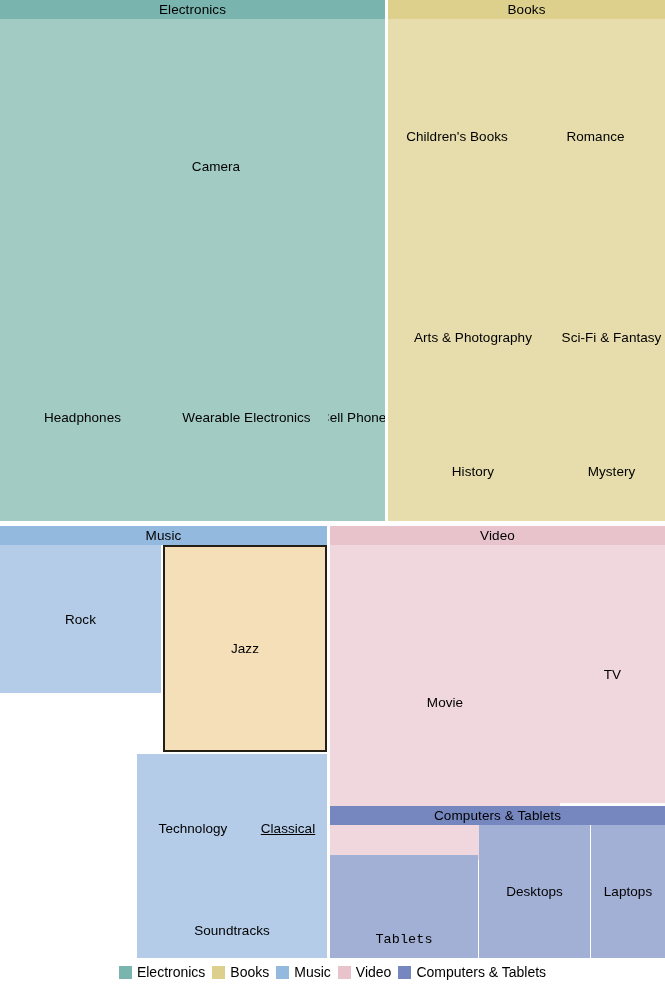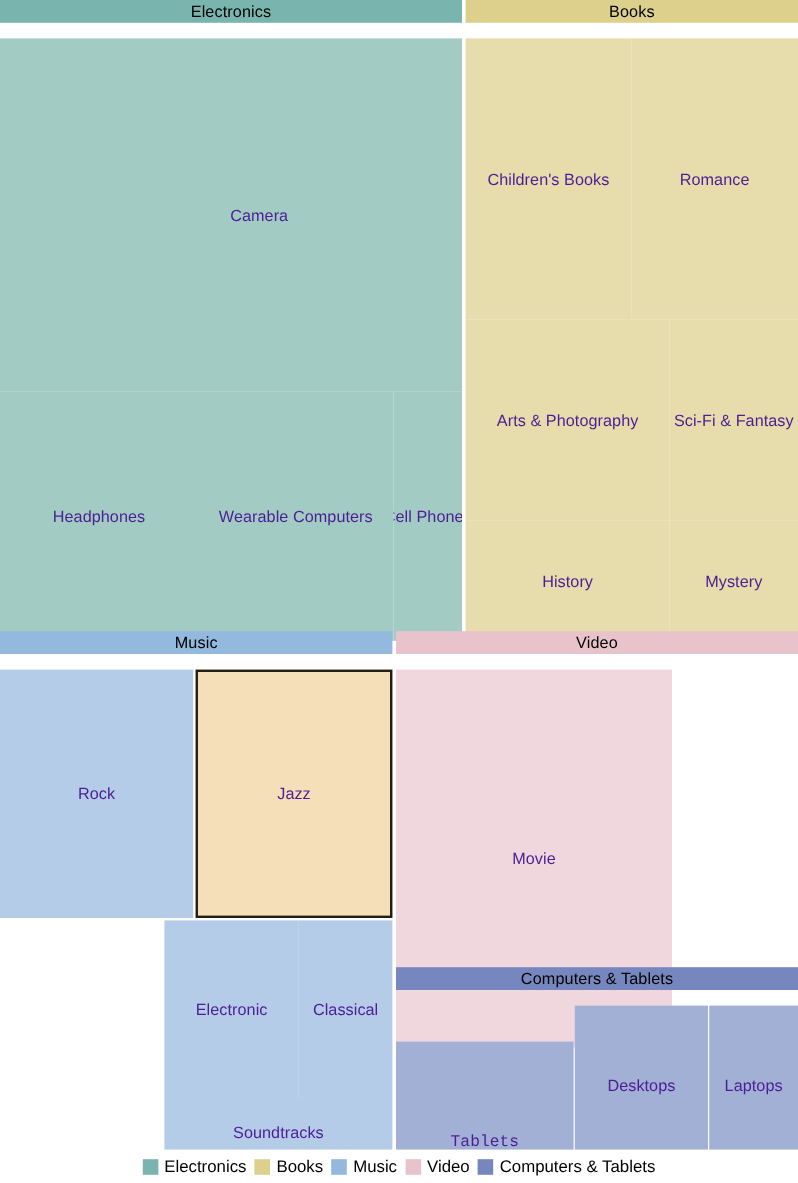--- a/index.html
+++ b/index.html
@@ -44,25 +44,24 @@
     overflow: hidden;
     white-space: nowrap;
   }
   .cell {
     position: absolute;
     box-sizing: border-box;
     display: flex;
     align-items: center;
     justify-content: center;
     font-size: 13.5px;
-    color: #4c1d95;
+    color: #000000;
     overflow: hidden;
     white-space: nowrap;
     letter-spacing: 0.05px;
-    margin-top: 13px;
   }
   .cell.selected {
     border: 2px solid #737373;
     z-index: 5;
   }
 
   
   #legend {
     position: absolute;
     left: 0;
@@ -96,43 +95,44 @@
 <body>
 
 <div id="treemap-page">
 
   <div id="treemap-canvas">
       <div class="group" style="left: 0px; top: 0px; width: 385px; height: 521px;">
         <div class="group-header" style="background: rgb(121, 181, 174);">Electronics</div>
       </div>
       <div class="cell" style="left: 0px; top: 19px; width: 385px; height: 294px; background: rgb(162, 203, 196); padding-left: 47px;">Camera</div>
       <div class="cell" style="left: 0px; top: 313px; width: 165px; height: 208px; background: rgb(162, 203, 196);">Headphones</div>
-      <div class="cell" style="left: 165px; top: 313px; width: 163px; height: 208px; background: rgb(162, 203, 196);">Wearable Computers</div>
+      <div class="cell" style="left: 165px; top: 313px; width: 163px; height: 208px; background: rgb(162, 203, 196);">Wearable Electronics</div>
       <div class="cell" style="left: 328px; top: 313px; width: 57px; height: 208px; background: rgb(162, 203, 196);">Cell Phones</div>
       <div class="group" style="left: 388px; top: 0px; width: 277px; height: 521px;">
         <div class="group-header" style="background: rgb(221, 208, 141);">Books</div>
       </div>
       <div class="cell" style="left: 388px; top: 19px; width: 138px; height: 234px; background: rgb(231, 220, 171);">Children's Books</div>
       <div class="cell" style="left: 526px; top: 19px; width: 139px; height: 234px; background: rgb(231, 220, 171);">Romance</div>
       <div class="cell" style="left: 388px; top: 253px; width: 170px; height: 168px; background: rgb(231, 220, 171);">Arts &amp; Photography</div>
       <div class="cell" style="left: 558px; top: 253px; width: 107px; height: 168px; background: rgb(231, 220, 171);">Sci-Fi &amp; Fantasy</div>
       <div class="cell" style="left: 388px; top: 421px; width: 170px; height: 100px; background: rgb(231, 220, 171);">History</div>
       <div class="cell" style="left: 558px; top: 421px; width: 107px; height: 100px; background: rgb(231, 220, 171);">Mystery</div>
       <div class="group" style="left: 0px; top: 526px; width: 327px; height: 432px;">
         <div class="group-header" style="background: rgb(147, 185, 222);">Music</div>
       </div>
-      <div class="cell" style="left: 0px; top: 545px; width: 161px; height: 207px; background: rgb(180, 204, 232);">Rock</div>
+      <div class="cell" style="left: 0px; top: 545px; width: 161px; height: 148px; background: rgb(180, 204, 232);">Rock</div>
       <div class="cell selected" style="left: 163px; top: 545px; width: 164px; height: 207px; background: rgb(245, 223, 184); border-color: rgb(35, 31, 22);">Jazz</div>
-      <div class="cell" style="left: 137px; top: 754px; width: 112px; height: 148px; background: rgb(180, 204, 232);">Electronic</div>
-      <div class="cell" style="left: 249px; top: 754px; width: 78px; height: 148px; background: rgb(180, 204, 232);">Classical</div>
+      <div class="cell" style="left: 137px; top: 754px; width: 112px; height: 148px; background: rgb(180, 204, 232);">Technology</div>
+      <div class="cell" style="left: 249px; top: 754px; width: 78px; height: 148px; background: rgb(180, 204, 232); text-decoration: underline;">Classical</div>
       <div class="cell" style="left: 137px; top: 902px; width: 190px; height: 56px; background: rgb(180, 204, 232);">Soundtracks</div>
       <div class="group" style="left: 330px; top: 526px; width: 335px; height: 277px;">
         <div class="group-header" style="background: rgb(233, 195, 204);">Video</div>
       </div>
       <div class="cell" style="left: 330px; top: 545px; width: 230px; height: 315px; background: rgb(240, 215, 221);">Movie</div>
+      <div class="cell" style="left: 560px; top: 545px; width: 105px; height: 258px; background: rgb(240, 215, 221);">TV</div>
       <div class="group" style="left: 330px; top: 806px; width: 335px; height: 152px;">
         <div class="group-header" style="background: rgb(118, 135, 192);">Computers &amp; Tablets</div>
       </div>
       <div class="cell" style="left: 330px; top: 855px; width: 148px; height: 169px; background: rgb(163, 176, 214); font-family: Liberation Mono, monospace;">Tablets</div>
       <div class="cell" style="left: 479px; top: 825px; width: 111px; height: 133px; background: rgb(163, 176, 214);">Desktops</div>
       <div class="cell" style="left: 591px; top: 825px; width: 74px; height: 133px; background: rgb(163, 176, 214);">Laptops</div>
     </div>
 
   <div id="legend">
       <div class="legend-item">

